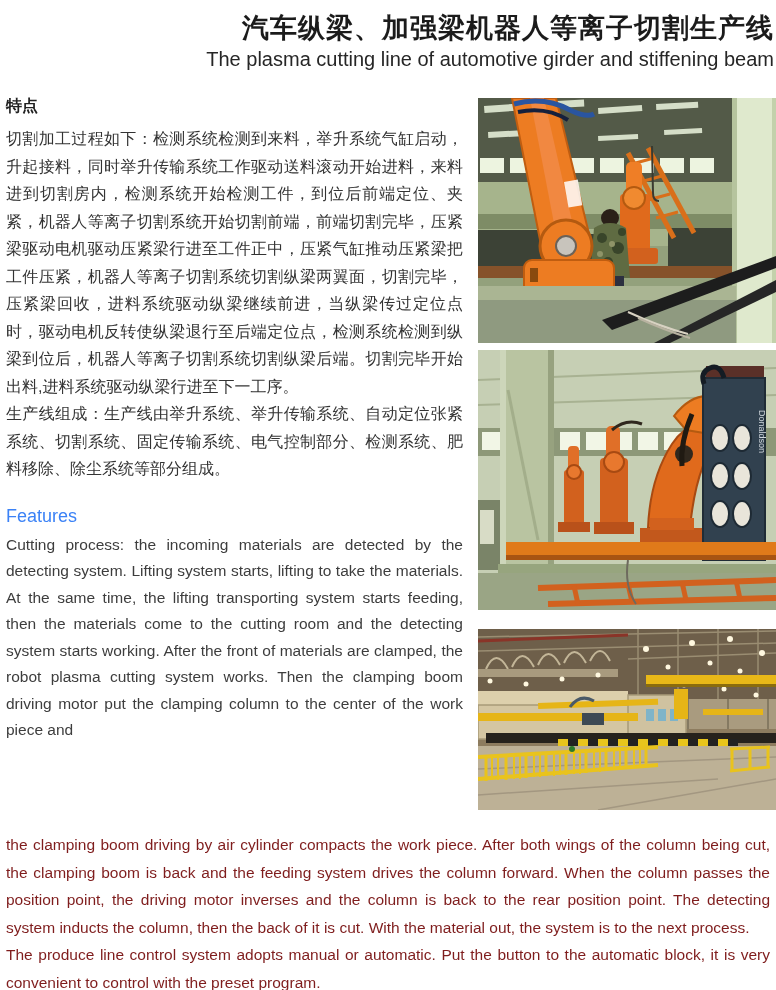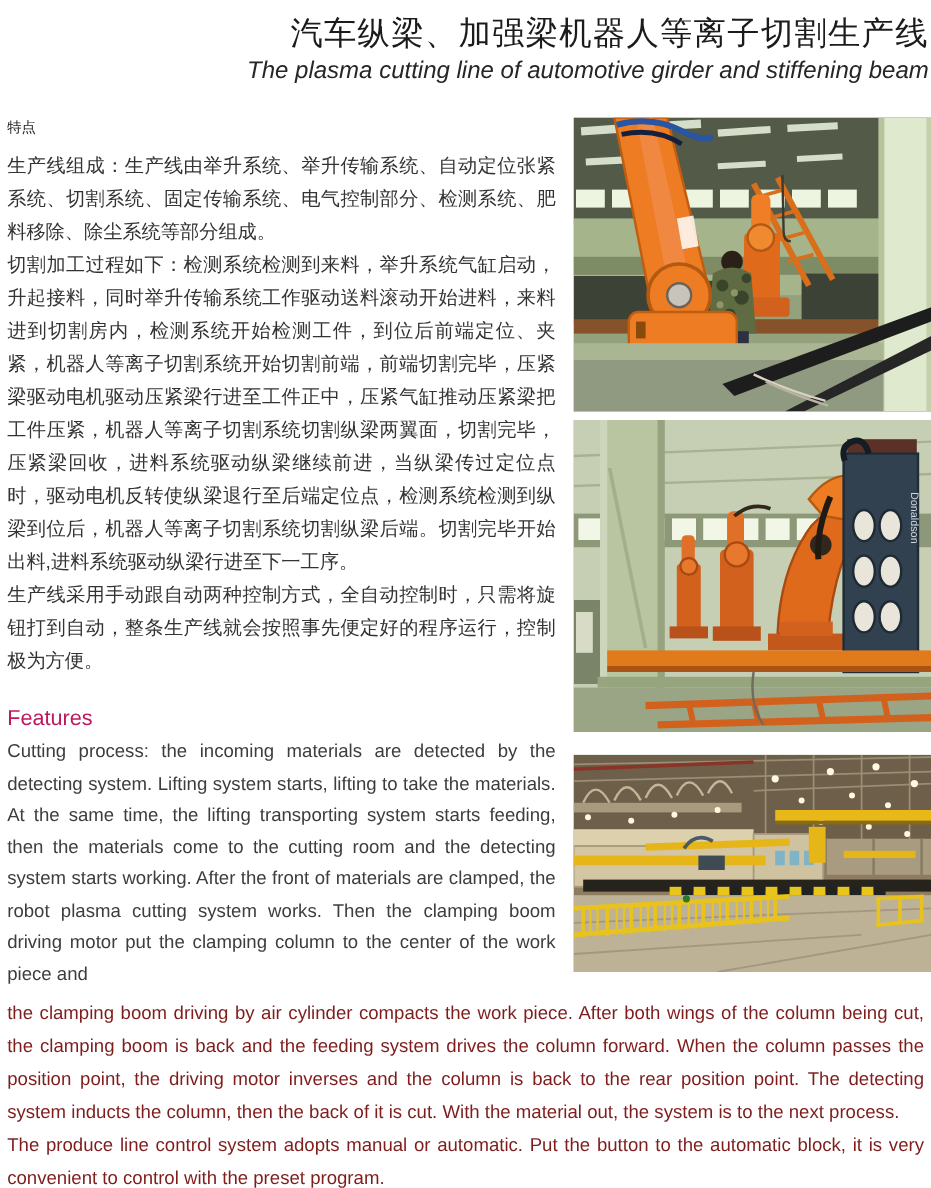--- a/index.html
+++ b/index.html
@@ -3,34 +3,33 @@
 <meta charset="utf-8">
 <style>
   html,body{margin:0;padding:0;}
   body{
     width:776px;height:990px;position:relative;background:#ffffff;
     font-family:"Liberation Sans","DejaVu Sans",sans-serif;
     color:#333;overflow:hidden;
   }
   .header{position:absolute;top:12px;left:0;right:2px;text-align:right;}
   .title-zh{
-    font-size:27px;font-weight:normal;color:#1b1b1b;white-space:nowrap;
+    font-size:27px;font-weight:bold;color:#1b1b1b;white-space:nowrap;
     letter-spacing:1px;line-height:32px;
   }
   .title-en{
     font-size:20px;color:#262626;white-space:nowrap;line-height:24px;margin-top:3px;
     font-weight:normal;
-    font-style:italic;
   }
   .left-col{position:absolute;left:6px;top:96px;width:457px;}
-  .zh-heading{font-size:12px;font-weight:normal;color:#222;margin:0 0 9px 0;line-height:20px;}
+  .zh-heading{font-size:16px;font-weight:bold;color:#222;margin:0 0 9px 0;line-height:20px;}
   .zh-para{
     font-size:16px;line-height:27.5px;text-align:justify;color:#333;margin:0;
   }
-  .en-heading{font-size:18px;font-weight:normal;color:#be185d;margin:22px 0 5px 0;line-height:22px;}
+  .en-heading{font-size:18px;font-weight:normal;color:#3b82f6;margin:22px 0 5px 0;line-height:22px;}
   .en-para{
     font-size:15.5px;line-height:26.5px;text-align:justify;color:#3d3d3d;margin:0;
   }
   .photos{position:absolute;left:478px;top:0;width:298px;}
   .photo{position:absolute;left:0;width:298px;overflow:hidden;background:#aab894;}
   .photo svg{display:block;}
   #photo1{top:98px;height:245px;}
   #photo2{top:350px;height:260px;}
   #photo3{top:629px;height:181px;}
   .bottom-text{position:absolute;left:6px;top:831px;width:764px;}
@@ -41,23 +40,22 @@
 </head>
 <body>
 
 <div class="header">
   <div class="title-zh">汽车纵梁、加强梁机器人等离子切割生产线</div>
   <div class="title-en">The plasma cutting line of automotive girder and stiffening beam</div>
 </div>
 
 <div class="left-col">
   <h2 class="zh-heading">特点</h2>
+  <p class="zh-para">切割加工过程如下：检测系统检测到来料，举升系统气缸启动，升起接料，同时举升传输系统工作驱动送料滚动开始进料，来料进到切割房内，检测系统开始检测工件，到位后前端定位、夹紧，机器人等离子切割系统开始切割前端，前端切割完毕，压紧梁驱动电机驱动压紧梁行进至工件正中，压紧气缸推动压紧梁把工件压紧，机器人等离子切割系统切割纵梁两翼面，切割完毕，压紧梁回收，进料系统驱动纵梁继续前进，当纵梁传过定位点时，驱动电机反转使纵梁退行至后端定位点，检测系统检测到纵梁到位后，机器人等离子切割系统切割纵梁后端。切割完毕开始出料,进料系统驱动纵梁行进至下一工序。</p>
   <p class="zh-para">生产线组成：生产线由举升系统、举升传输系统、自动定位张紧系统、切割系统、固定传输系统、电气控制部分、检测系统、肥料移除、除尘系统等部分组成。</p>
-  <p class="zh-para">切割加工过程如下：检测系统检测到来料，举升系统气缸启动，升起接料，同时举升传输系统工作驱动送料滚动开始进料，来料进到切割房内，检测系统开始检测工件，到位后前端定位、夹紧，机器人等离子切割系统开始切割前端，前端切割完毕，压紧梁驱动电机驱动压紧梁行进至工件正中，压紧气缸推动压紧梁把工件压紧，机器人等离子切割系统切割纵梁两翼面，切割完毕，压紧梁回收，进料系统驱动纵梁继续前进，当纵梁传过定位点时，驱动电机反转使纵梁退行至后端定位点，检测系统检测到纵梁到位后，机器人等离子切割系统切割纵梁后端。切割完毕开始出料,进料系统驱动纵梁行进至下一工序。</p>
-  <p class="zh-para">生产线采用手动跟自动两种控制方式，全自动控制时，只需将旋钮打到自动，整条生产线就会按照事先便定好的程序运行，控制极为方便。</p>
 
   <h2 class="en-heading">Features</h2>
   <p class="en-para">Cutting process: the incoming materials are detected by the detecting system. Lifting system starts, lifting to take the materials. At the same time, the lifting transporting system starts feeding, then the materials come to the cutting room and the detecting system starts working. After the front of materials are clamped, the robot plasma cutting system works. Then the clamping boom driving motor put the clamping column to the center of the work piece and</p>
 </div>
 
 <div class="photos">
 
   <div class="photo" id="photo1">
     <svg width="298" height="245" viewBox="0 0 298 245" xmlns="http://www.w3.org/2000/svg">
       <rect x="0" y="0" width="298" height="245" fill="#93a17c"></rect>

